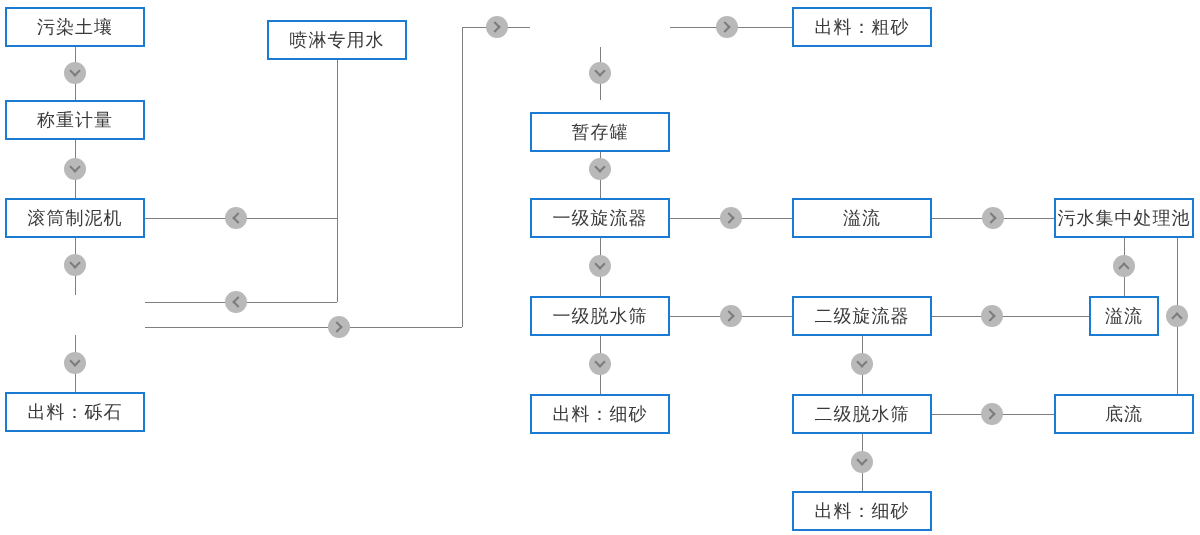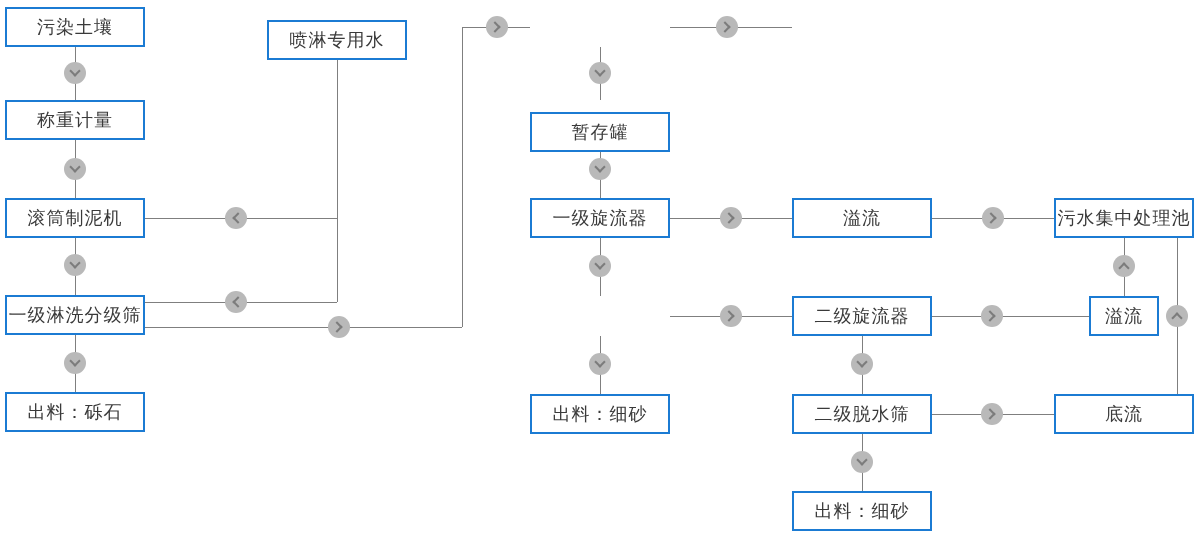--- a/index.html
+++ b/index.html
@@ -130,26 +130,27 @@
   <div class="arrow" style="left:1113px;top:255px">
       <span class="chev up"></span>
     </div>
   <div class="arrow" style="left:1166px;top:305px">
       <span class="chev up"></span>
     </div>
 
   <div class="node" style="left:5px;top:7px">污染土壤</div>
   <div class="node" style="left:5px;top:100px">称重计量</div>
   <div class="node" style="left:5px;top:198px">滚筒制泥机</div>
-  <div class="node" style="left:5px;top:295px">一级淋洗分级筛</div>
   <div class="node" style="left:5px;top:392px">出料：砾石</div>
   <div class="node" style="left:267px;top:20px">喷淋专用水</div>
   <div class="node" style="left:530px;top:112px">暂存罐</div>
   <div class="node" style="left:530px;top:198px">一级旋流器</div>
+  <div class="node" style="left:530px;top:296px">一级脱水筛</div>
   <div class="node" style="left:530px;top:394px">出料：细砂</div>
+  <div class="node" style="left:792px;top:7px">出料：粗砂</div>
   <div class="node" style="left:792px;top:198px">溢流</div>
   <div class="node" style="left:792px;top:296px">二级旋流器</div>
   <div class="node" style="left:792px;top:394px">二级脱水筛</div>
   <div class="node" style="left:792px;top:491px">出料：细砂</div>
   <div class="node" style="left:1054px;top:198px">污水集中处理池</div>
   <div class="node narrow" style="left:1089px;top:296px">溢流</div>
   <div class="node" style="left:1054px;top:394px">底流</div>
 
 </div>
 

